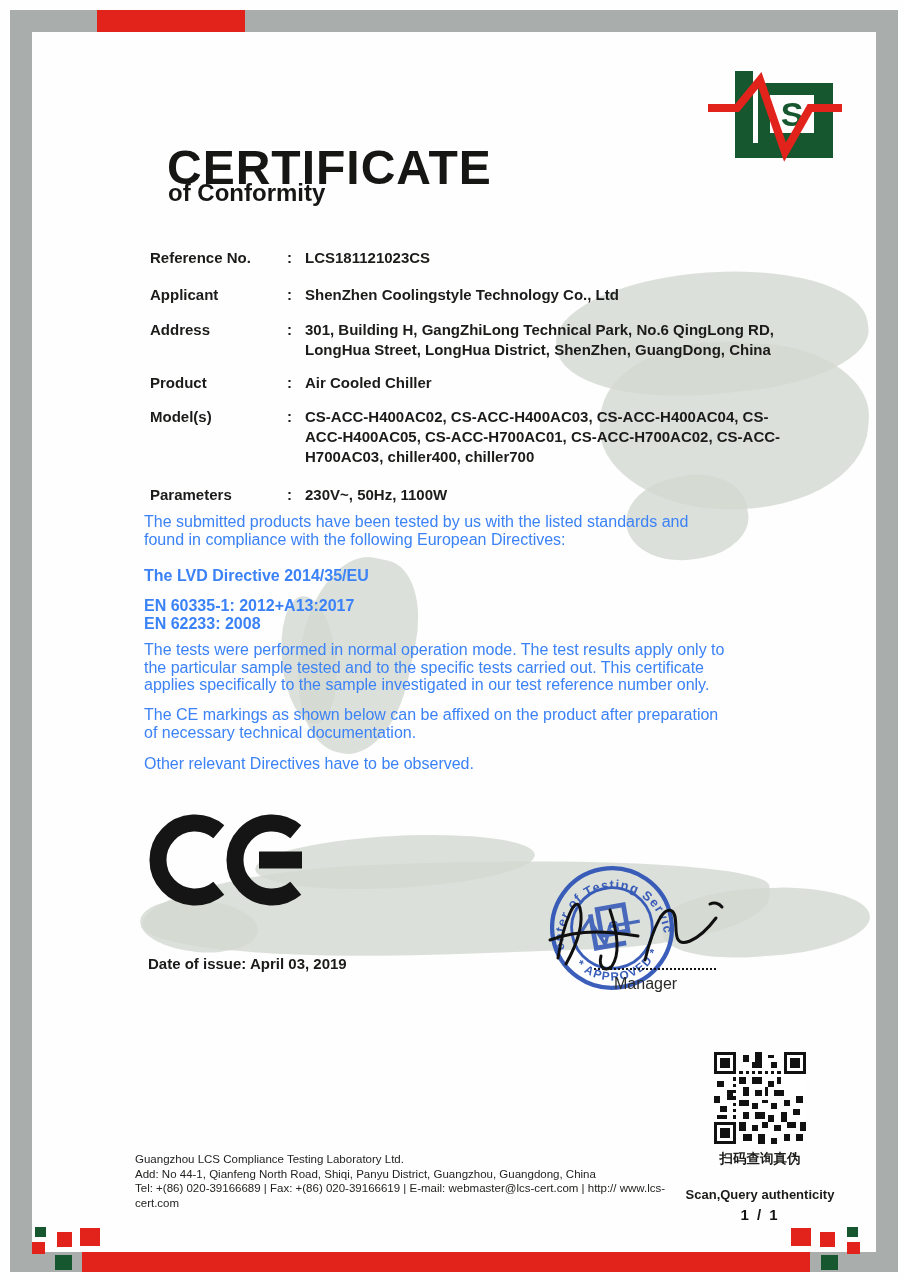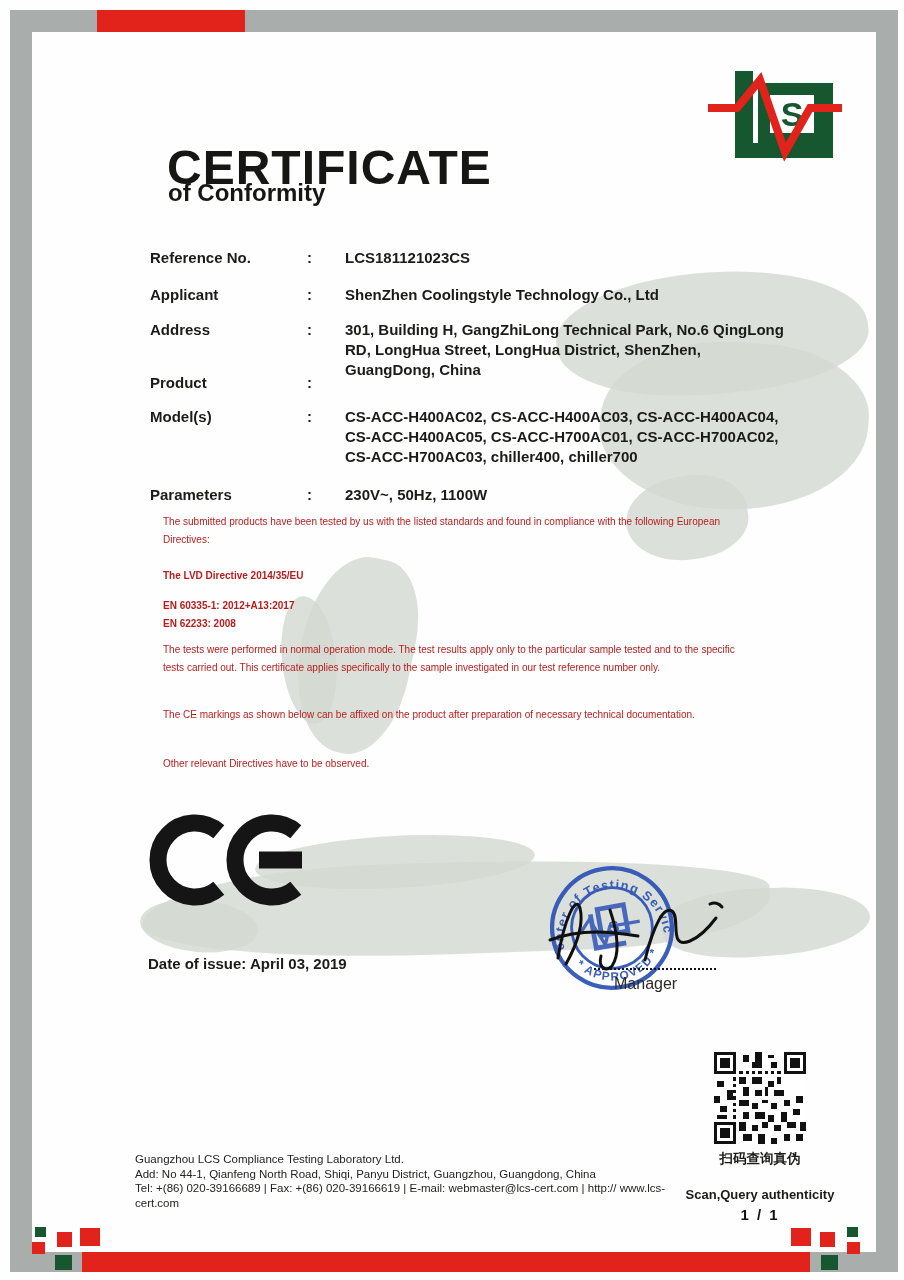--- a/index.html
+++ b/index.html
@@ -18,25 +18,25 @@
   .blob { position:absolute; background:#d3d8d1; opacity:.8; }
 
   
   .logo-wrap { position:absolute; left:700px; top:60px; width:165px; height:118px; }
 
   
   .title-main { position:absolute; left:167px; top:140px; font-size:48px; font-weight:700; letter-spacing:1px; color:#161614; }
   .title-sub  { position:absolute; left:168px; top:179px; font-size:24px; font-weight:700; color:#161614; }
 
   
-  .frow { position:absolute; left:150px; width:640px; display:grid; grid-template-columns:137px 18px 1fr; font-size:15px; font-weight:700; line-height:20px; color:#1b1b19;gap:20px; }
+  .frow { position:absolute; left:150px; width:640px; display:grid; grid-template-columns:137px 18px 1fr; font-size:15px; font-weight:700; line-height:20px; color:#1b1b19; }
   .frow .colon { text-align:left; }
 
   
-  .para { position:absolute; left:163px; font-size:10px; line-height:17.5px; color:#b91c1c; }
+  .para { position:absolute; left:144px; font-size:16px; line-height:17.5px; color:#3b82f6; }
   .bold { font-weight:700; }
 
   
   .ce { position:absolute; left:149px; top:810px; }
 
   
   .date { position:absolute; left:148px; top:955px; font-size:15px; font-weight:700; color:#1b1b19; }
 
   
   .stamp { position:absolute; left:536px; top:852px; width:152px; height:152px; transform:rotate(-10deg); opacity:.92; }
@@ -113,20 +113,21 @@
       <span>ShenZhen Coolingstyle Technology Co., Ltd</span>
   </div>
   <div class="frow" style="top:320px;">
     <span>Address</span>
       <span class="colon">:</span>
       <span>301, Building H, GangZhiLong Technical Park, No.6 QingLong RD, LongHua Street, LongHua District, ShenZhen, GuangDong, China</span>
   </div>
   <div class="frow" style="top:373px;">
     <span>Product</span>
       <span class="colon">:</span>
+      <span>Air Cooled Chiller</span>
   </div>
   <div class="frow" style="top:407px;">
     <span>Model(s)</span>
       <span class="colon">:</span>
       <span>CS-ACC-H400AC02, CS-ACC-H400AC03, CS-ACC-H400AC04, CS-ACC-H400AC05, CS-ACC-H700AC01, CS-ACC-H700AC02, CS-ACC-H700AC03, chiller400, chiller700</span>
   </div>
   <div class="frow" style="top:485px;">
     <span>Parameters</span>
       <span class="colon">:</span>
       <span>230V~, 50Hz, 1100W</span>

